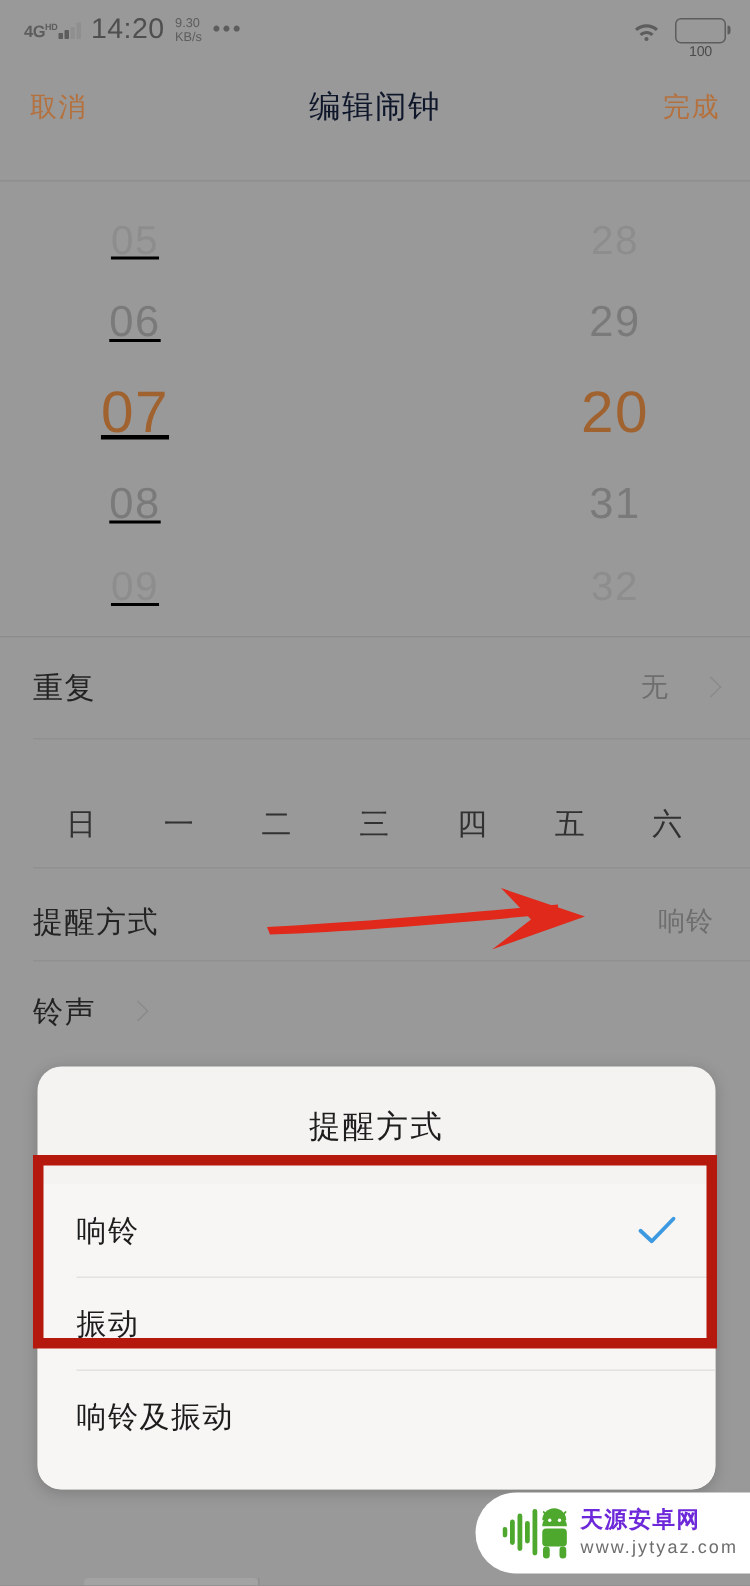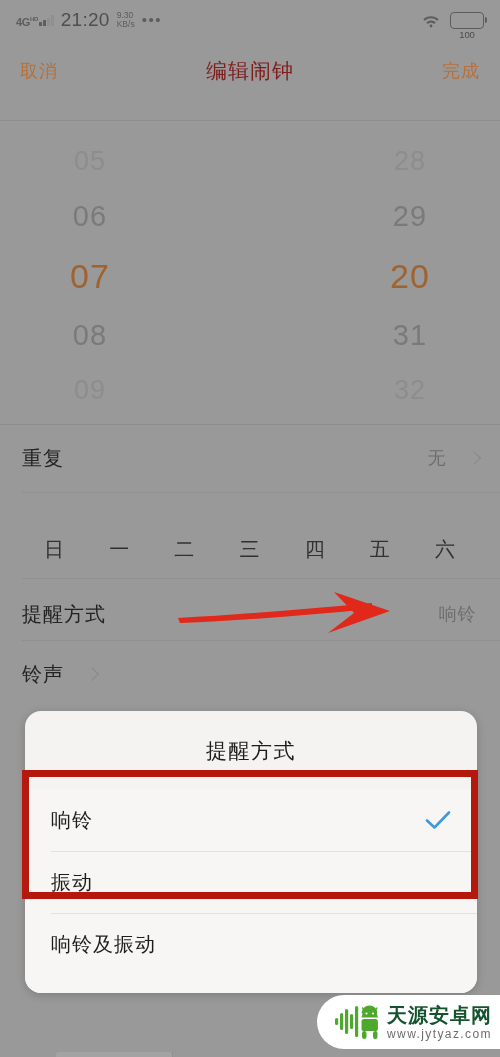--- a/index.html
+++ b/index.html
@@ -95,21 +95,21 @@
   .hdr-btn {
     font-size: 18px;
     color: #b5713d;
     letter-spacing: 1px;
   }
   .hdr-title {
     position: absolute;
     left: 0; right: 0;
     text-align: center;
     font-size: 21px;
-    color: #7f1d1d;
+    color: #0f172a;
     letter-spacing: 1px;
   }
   .hdr-btn.right { margin-left: auto; }
 
   .hdr-rule {
     position: absolute;
     top: 120px; left: 0; right: 0;
     height: 1px;
     background: #8e8e8e;
   }
@@ -123,33 +123,33 @@
   }
   .pcol {
     flex: 1;
     display: flex;
     flex-direction: column;
     justify-content: space-around;
     align-items: center;
     padding-top: 6px;
     box-sizing: border-box;
   }
-  .pcol.left { padding-right: 80px; }
+  .pcol.left { padding-right: 80px; text-decoration: underline; }
   .pcol.right { padding-left: 60px; }
   .pitem {
     font-size: 30px;
     color: #848484;
     line-height: 1;
     letter-spacing: 1px;
   }
   .pitem.far { color: #8d8d8d; font-size: 27px; }
   .pitem.near { color: #7a7a7a; font-size: 29px; }
   .pitem.sel {
     color: #a0622f;
-    font-size: 34px;
+    font-size: 39px;
   }
 
   .pick-rule {
     position: absolute;
     left: 0; right: 0;
     top: 424px;
     height: 1px;
     background: #8d8d8d;
   }
 
@@ -291,24 +291,25 @@
     display: flex;
     align-items: center;
     gap: 6px;
     background: #ffffff;
     border-radius: 27px 0 0 27px;
     padding: 0 8px 0 18px;
   }
   .wm-logo { width: 46px; height: 36px; flex: none; }
   .wm-text { display: flex; flex-direction: column; line-height: 1; }
   .wm-name {
-    font-size: 20px;
+    font-size: 15px;
     font-weight: bold;
-    color: #14532d;
-    letter-spacing: 1px;
+    color: #6d28d9;
+    letter-spacing: 1px;
+    font-family: Liberation Mono, monospace;
   }
   .wm-url {
     font-size: 12px;
     color: #6d6d6d;
     letter-spacing: 1.4px;
     margin-top: 3px;
   }
 
   
   .nav-hint {
@@ -341,21 +342,21 @@
           <div class="net-txt">
             <span>4G</span><sup>HD</sup>
           </div>
           <div class="bars">
               <i></i>
               <i></i>
               <i></i>
               <i></i>
             </div>
         </div>
-        <div class="sb-time">21:20</div>
+        <div class="sb-time">14:20</div>
         <div class="sb-speed">
           <div>9.30</div>
           <div>KB/s</div>
         </div>
         <div class="sb-dots">•••</div>
       </div>
       <div class="sb-right">
         <svg class="wifi-ic" viewBox="0 0 20 15">
           <path d="M10 3.2c3 0 5.7 1.1 7.7 3l-1.5 1.5A9 9 0 0 0 10 5.3 9 9 0 0 0 3.8 7.7L2.3 6.2c2-1.9 4.7-3 7.7-3z" fill="#5d5d5d"></path>
           <path d="M10 7.6c1.8 0 3.5.7 4.7 1.9l-1.5 1.5A4.6 4.6 0 0 0 10 9.7c-1.2 0-2.4.5-3.2 1.3L5.3 9.5A6.6 6.6 0 0 1 10 7.6z" fill="#5d5d5d"></path>

